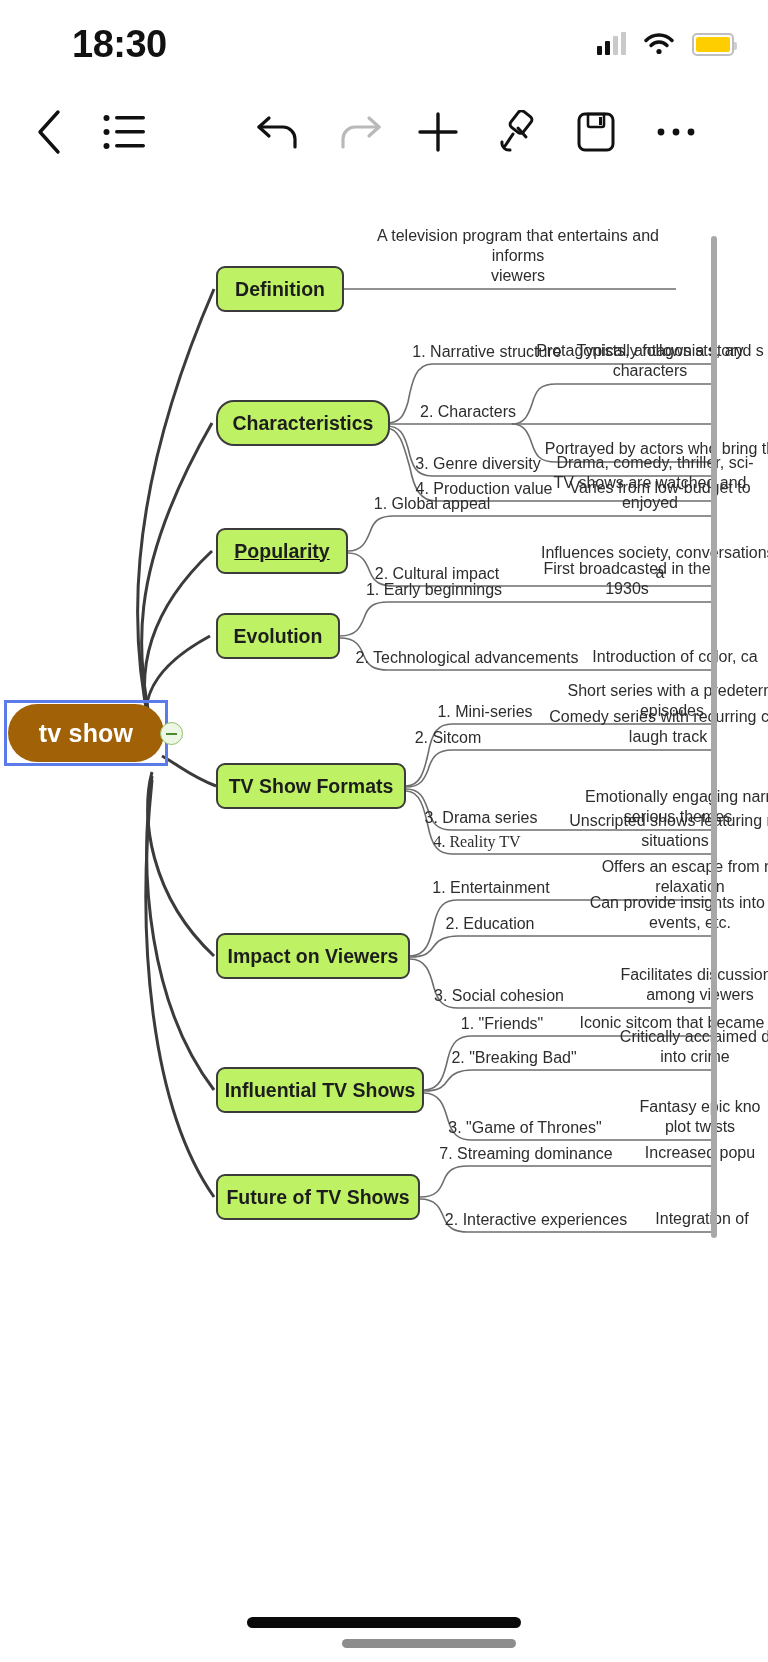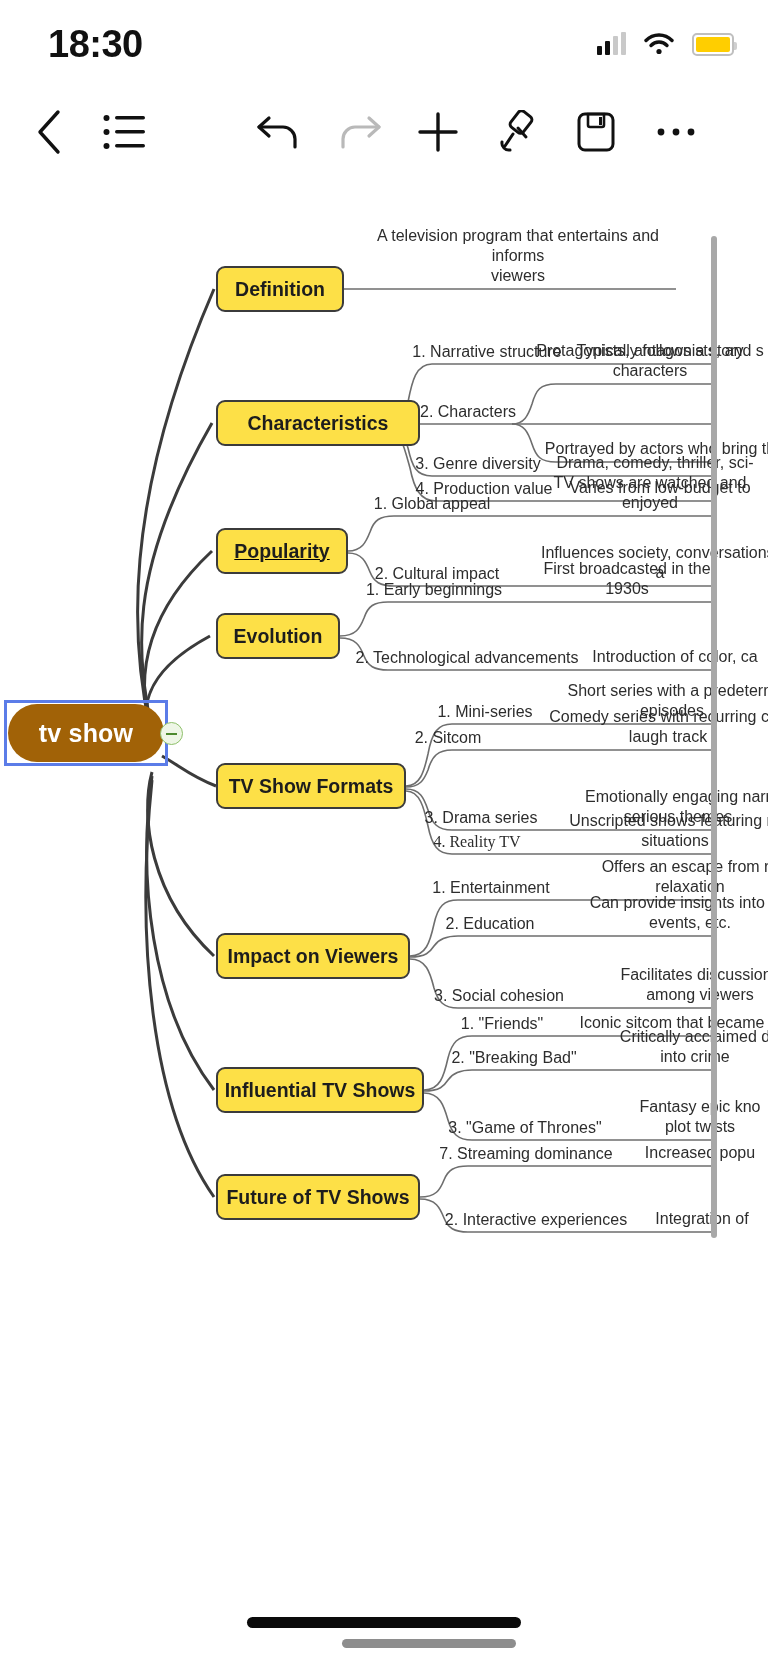--- a/index.html
+++ b/index.html
@@ -8,21 +8,21 @@
     background: #ffffff;
     font-family: "Liberation Sans", sans-serif;
     overflow: hidden;
   }
   body { position: relative; }
 
   
   .statusbar {
     position: absolute; top: 0; left: 0; width: 768px; height: 88px;
     display: flex; align-items: center; justify-content: space-between;
-    padding: 0 34px 0 48px;
+    padding: 0 34px 0 72px;
   }
   .status-time {
     font-size: 38px; font-weight: 700; color: #111; letter-spacing: -0.5px;
   }
   .status-right { display: flex; align-items: center; gap: 18px; }
 
   .signal { display: flex; align-items: flex-end; gap: 3px; height: 22px; }
   .signal i { display: block; width: 5px; background: #111; border-radius: 1px; }
   .signal i:nth-child(1) { height: 9px; }
   .signal i:nth-child(2) { height: 14px; }
@@ -94,21 +94,21 @@
     background: #eef6e6; border: 1px solid #8ec06a;
     display: flex; align-items: center; justify-content: center;
   }
   .collapse-btn span {
     display: block; width: 11px; height: 2px; background: #4d8a2e;
   }
 
   
   .branch {
     position: absolute;
-    border: 2.5px solid #3b3b3b; border-radius: 9px; background: #fde047;
+    border: 2.5px solid #3b3b3b; border-radius: 9px; background: #bef264;
     display: flex; align-items: center; justify-content: center;
     padding: 0 8px; height: 46px;
   }
   .branch-label {
     font-size: 19.5px; font-weight: 700; color: #1d1d1d; white-space: nowrap;
   }
   .leaf-title {
     position: absolute; font-size: 16px; color: #2d2d2d;
     transform: translate(-50%, -100%);
   }
@@ -282,21 +282,21 @@
     <div class="root-node">
       <span class="root-label">tv show</span>
     </div>
     <div class="collapse-btn">
         <span></span>
       </div>
 
     <div class="branch" style="left:216px; top:90px; width:128px;">
       <span class="branch-label">Definition</span>
     </div>
-    <div class="branch" style="left:216px; top:224px; width:204px;">
+    <div class="branch" style="left:216px; top:224px; width:174px;border-radius:18px;">
       <span class="branch-label">Characteristics</span>
     </div>
     <div class="branch" style="left:216px; top:352px; width:132px;text-decoration:underline;">
       <span class="branch-label">Popularity</span>
     </div>
     <div class="branch" style="left:216px; top:437px; width:124px;">
       <span class="branch-label">Evolution</span>
     </div>
     <div class="branch" style="left:216px; top:587px; width:190px;">
       <span class="branch-label">TV Show Formats</span>

